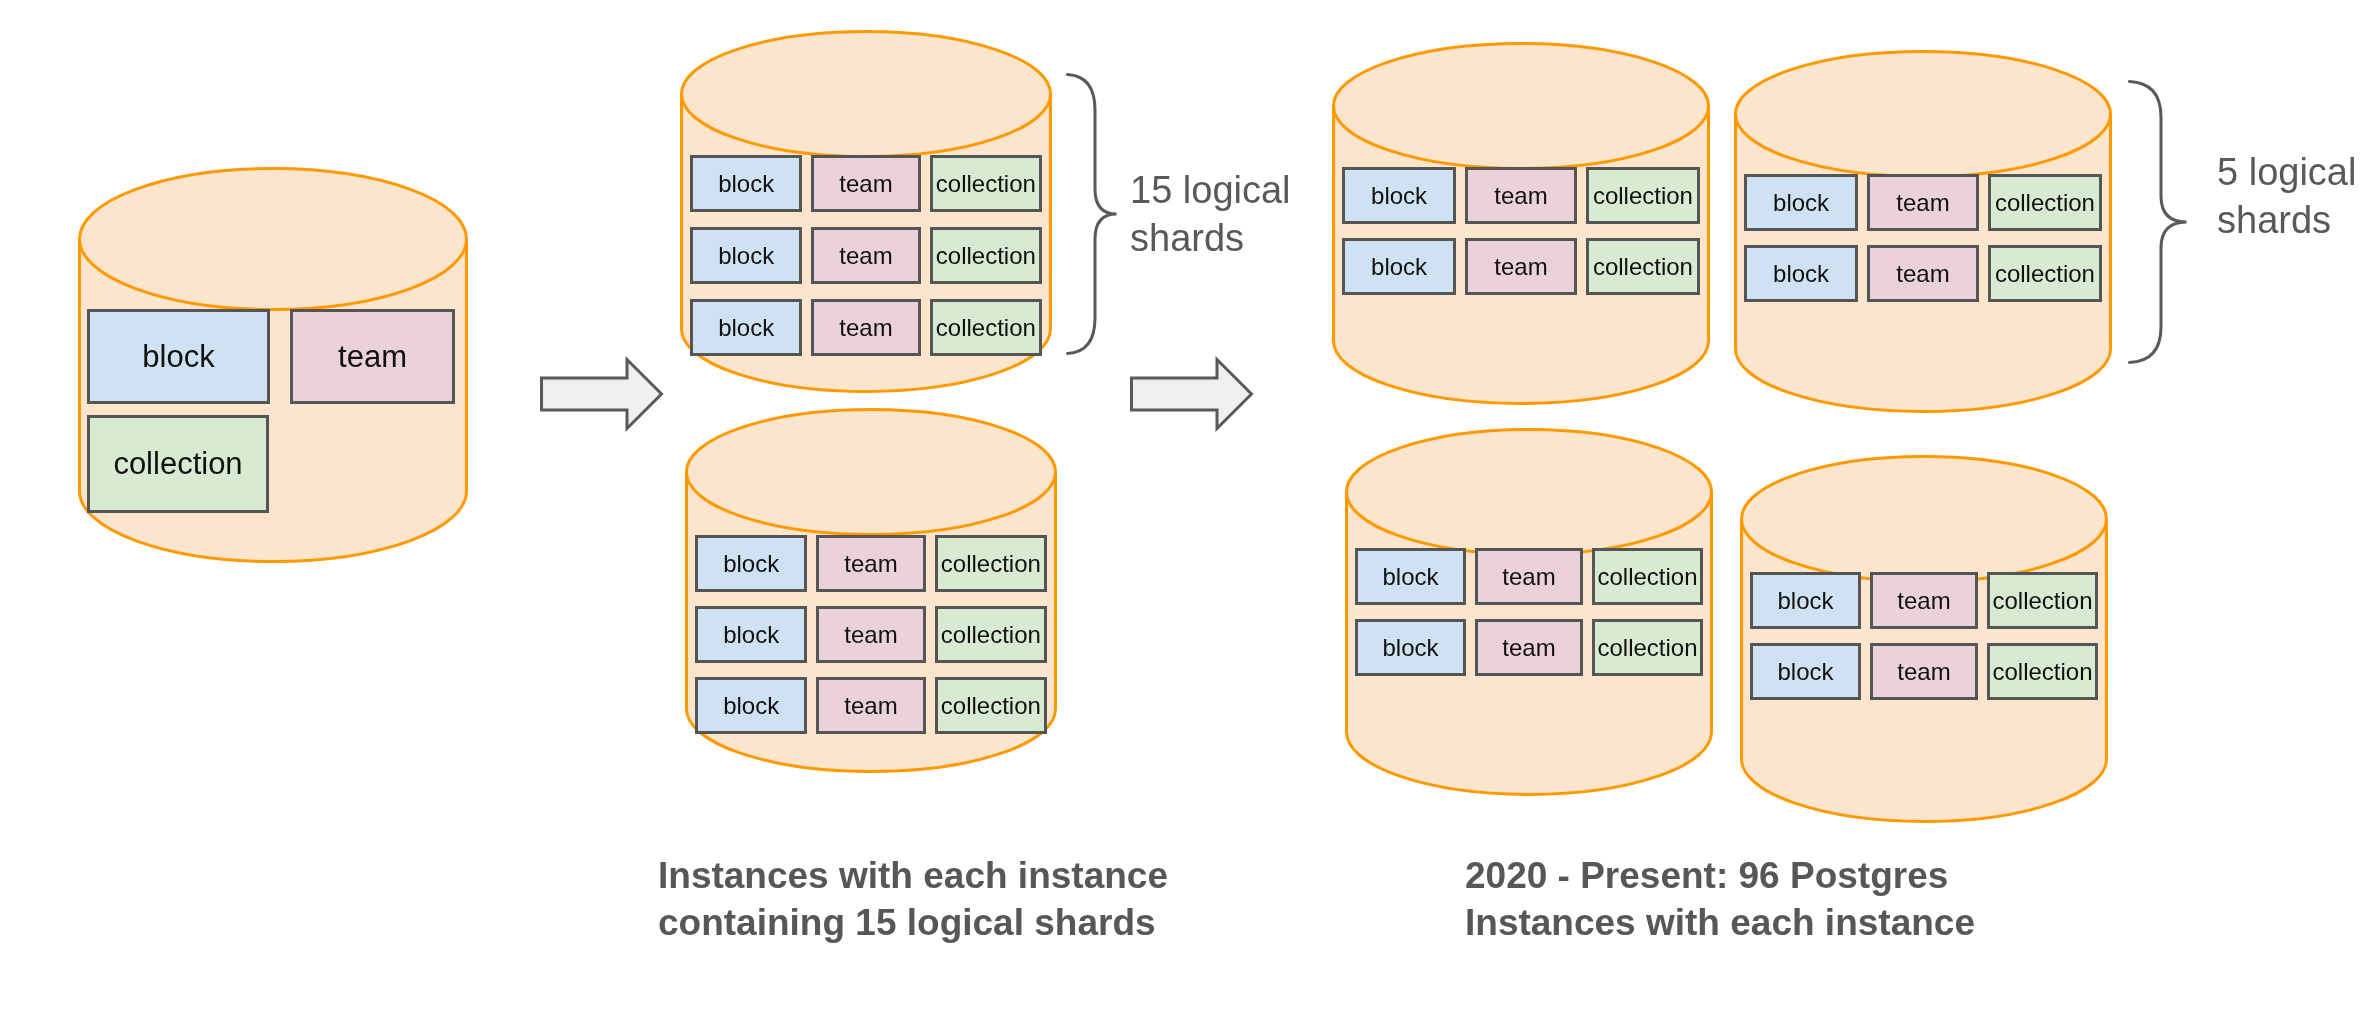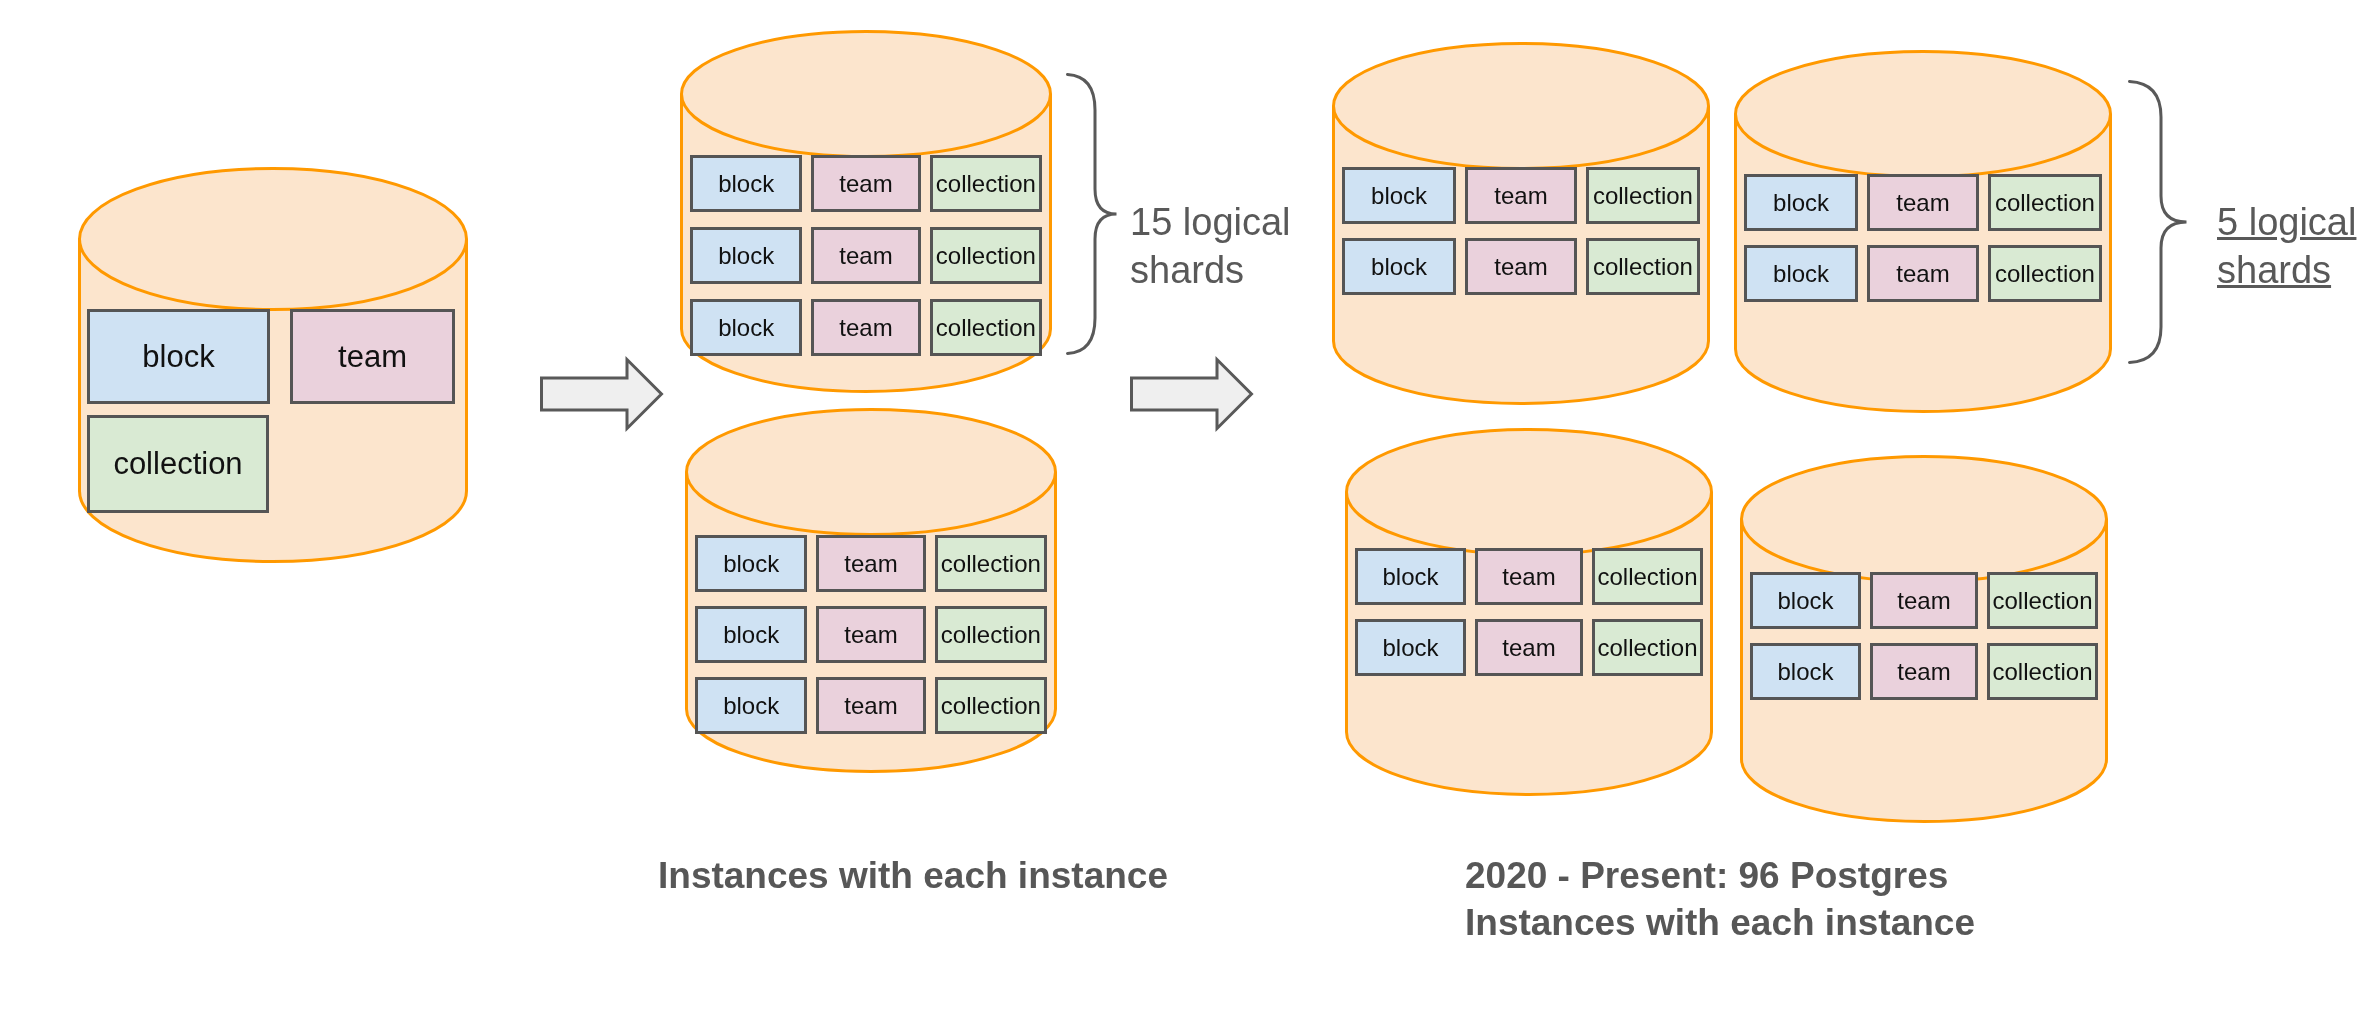--- a/index.html
+++ b/index.html
@@ -53,23 +53,23 @@
   .arrow-1 { left:540px;  top:358px; }
   .arrow-2 { left:1130px; top:358px; }
 
   
   .brace { position:absolute; overflow:visible; }
   .brace path { fill:none; stroke:var(--annotation-text,#595959); stroke-width:3; stroke-linecap:round; }
   .brace-1 { left:1066px; top:73px; }
   .brace-2 { left:2128px; top:80px; }
 
   
-  .annotation { position:absolute; font-size:38px; line-height:48px; color:var(--annotation-text,#595959); white-space:nowrap;margin-top:32px; }
+  .annotation { position:absolute; font-size:38px; line-height:48px; color:var(--annotation-text,#595959); white-space:nowrap; }
   .ann-1 { left:1130px; top:166px; }
-  .ann-2 { left:2217px; top:166px;text-decoration:underline; }
+  .ann-2 { left:2217px; top:148px; }
 
   
   .caption { position:absolute; font-size:37px; font-weight:bold; line-height:47px; color:var(--caption-text,#575757); white-space:nowrap; }
   .cap-1 { left:45px;   top:852px; }
   .cap-2 { left:658px;  top:852px; }
   .cap-3 { left:1465px; top:852px; }
 </style>
 </head>
 <body>
 
@@ -251,19 +251,20 @@
   <svg class="brace brace-2" width="60" height="284">
     <path d="M1.5,1.5 Q33,3 33,37 L33,116 Q33,142 58.5,142 Q33,142 33,168 L33,247 Q33,281 1.5,282.5"></path>
   </svg>
   <div class="annotation ann-2">
     <div>5 logical</div>
     <div>shards</div>
   </div>
 
   <div class="caption cap-2">
     <div>Instances with each instance</div>
+    <div>containing 15 logical shards</div>
   </div>
   <div class="caption cap-3">
     <div>2020 - Present: 96 Postgres</div>
     <div>Instances with each instance</div>
   </div>
 
 </div>
 
 </body></html>

